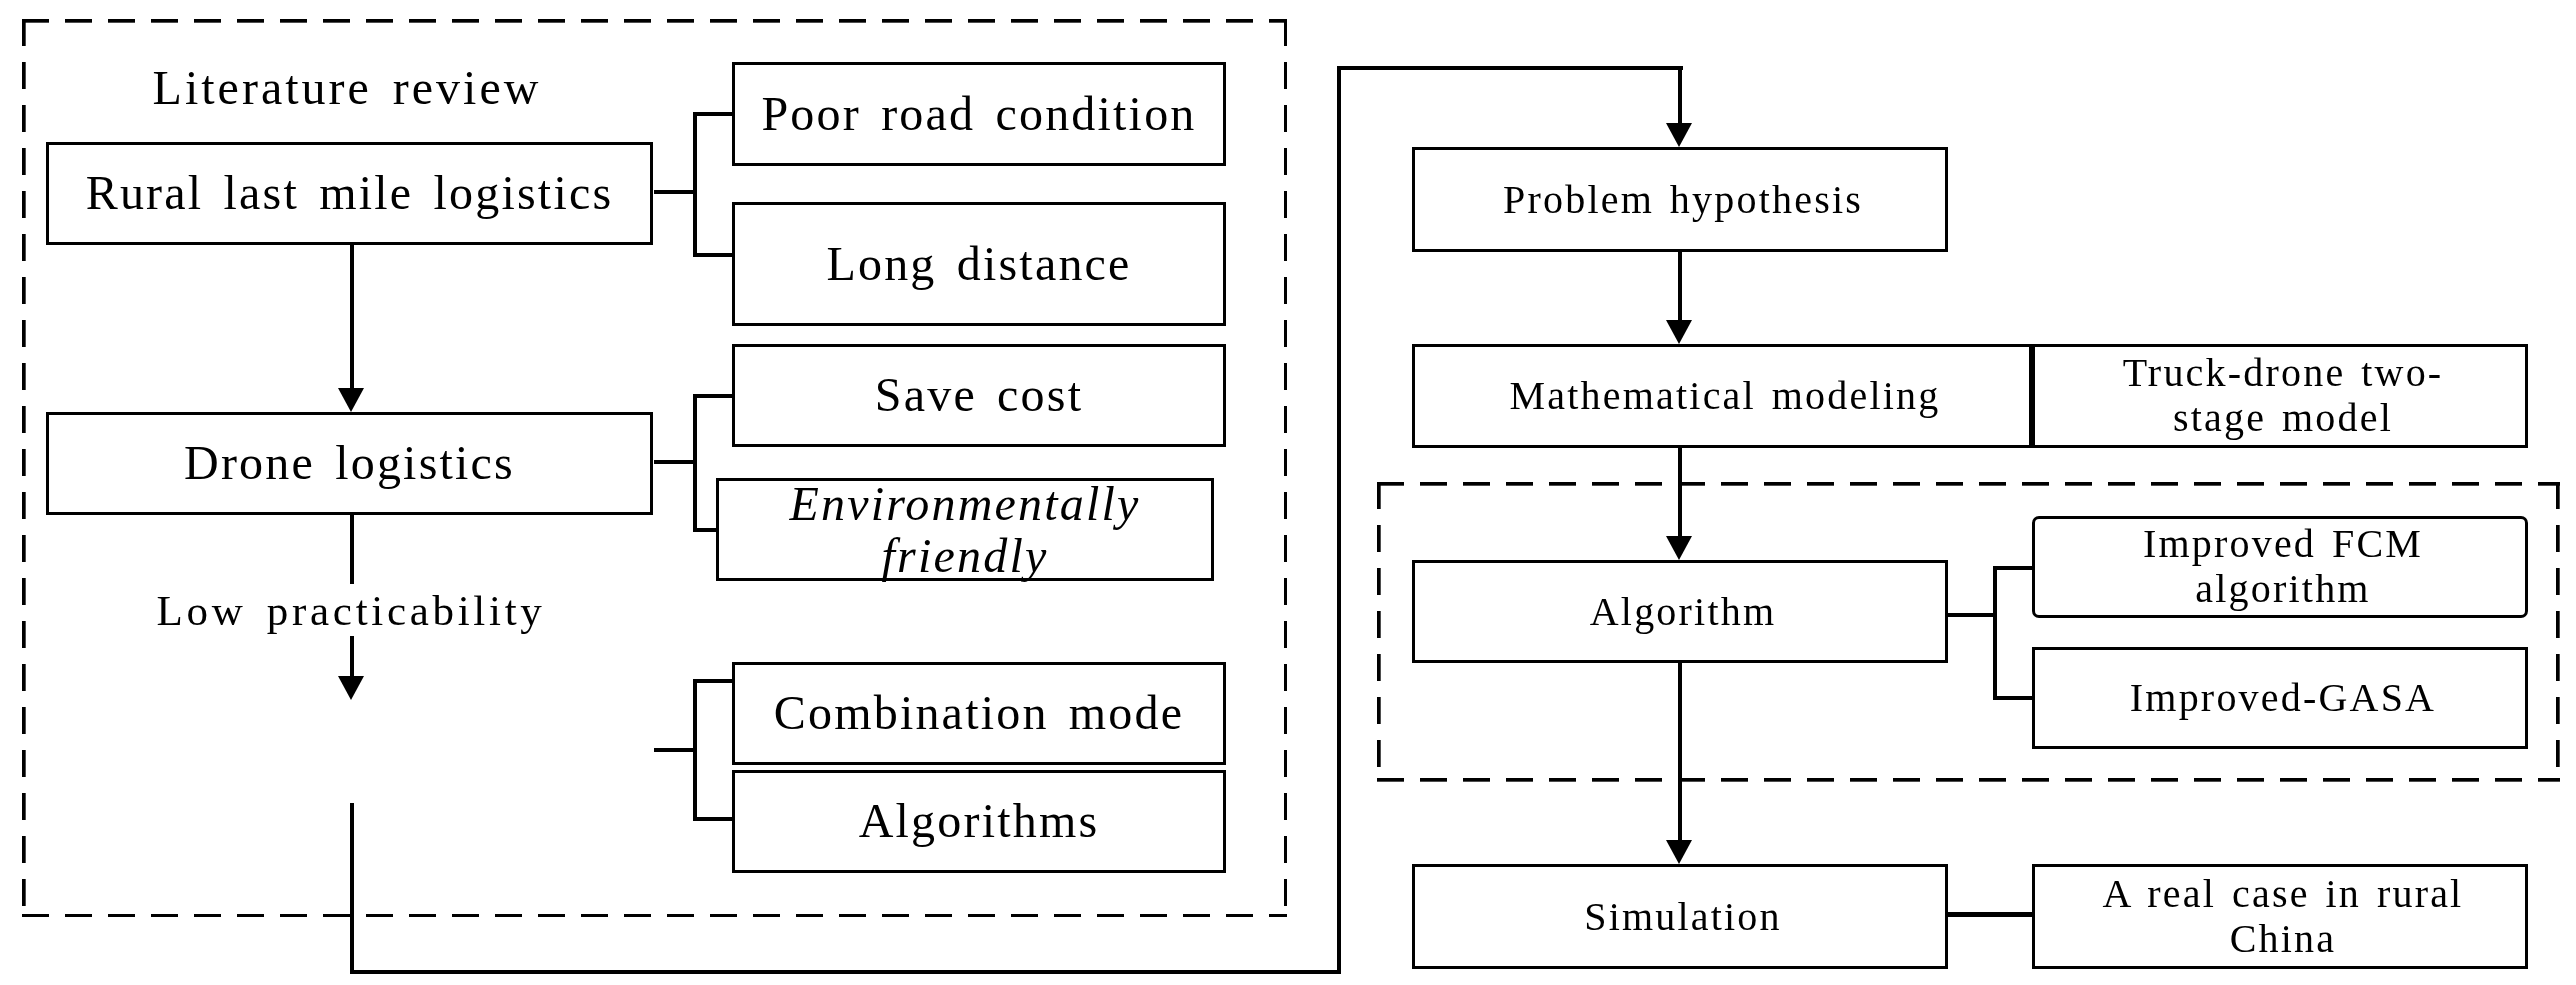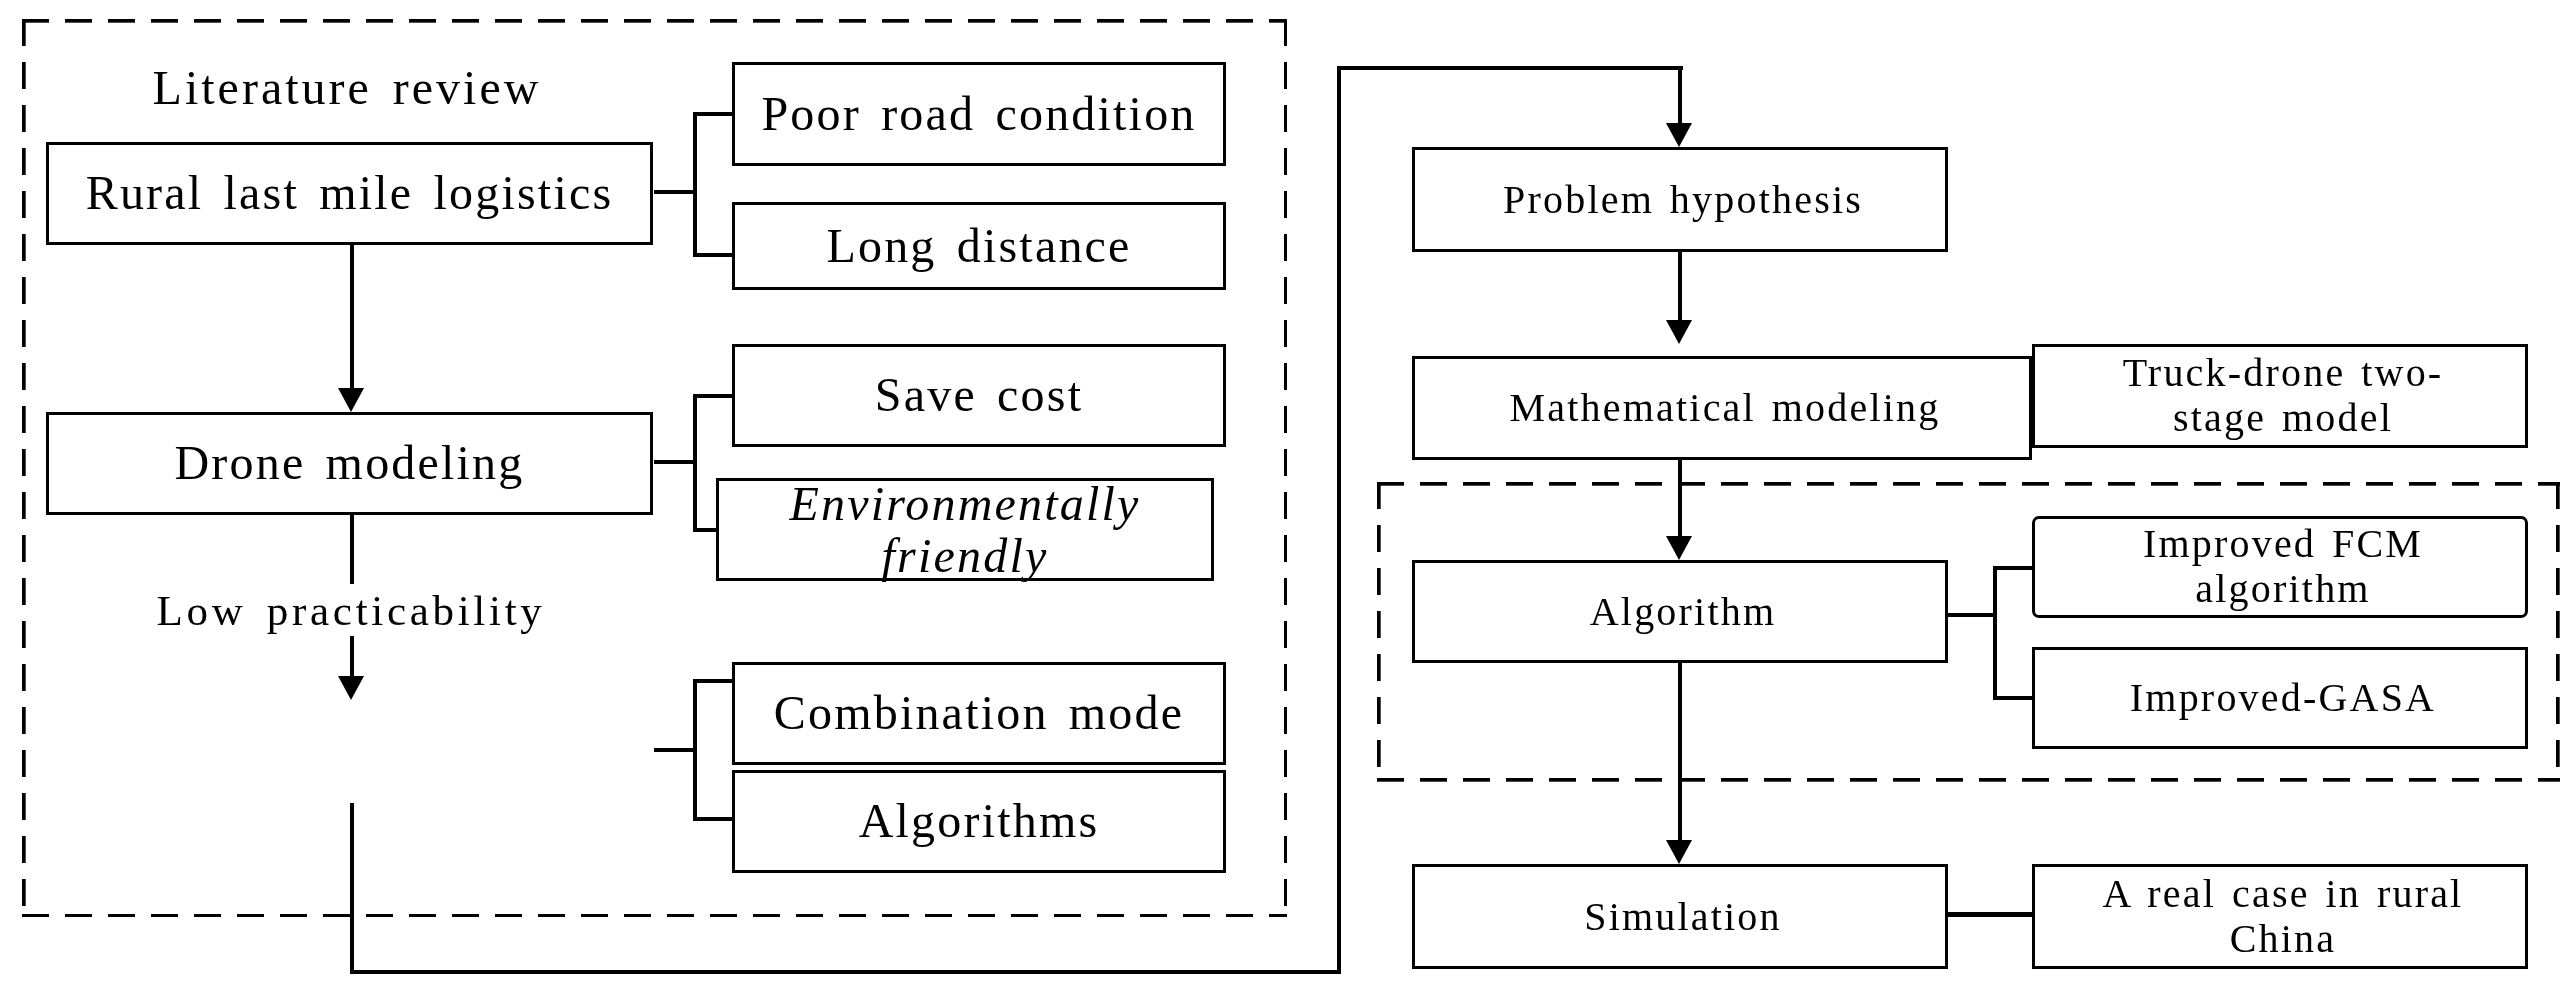--- a/index.html
+++ b/index.html
@@ -92,26 +92,26 @@
   <div class="hline" style="left:1948px;top:912px;width:84px;height:4.5px;"></div>
 
   <div class="box fsL" style="left:46px;top:142px;width:607px;height:103px;">
     <span>Rural last mile logistics</span>
     </div>
 
   <div class="box fsL" style="left:732px;top:62px;width:494px;height:104px;">
     <span>Poor road condition</span>
     </div>
 
-  <div class="box fsL" style="left:732px;top:202px;width:494px;height:88px;">
+  <div class="box fsL" style="left:732px;top:202px;width:494px;height:124px;">
     <span>Long distance</span>
     </div>
 
   <div class="box fsL" style="left:46px;top:412px;width:607px;height:103px;">
-    <span>Drone modeling</span>
+    <span>Drone logistics</span>
     </div>
 
   <div class="box fsL" style="left:732px;top:344px;width:494px;height:103px;">
     <span>Save cost</span>
     </div>
 
   <div class="box fsL two" style="left:716px;top:478px;width:498px;height:103px;font-style:italic;">
     <span>
       <span class="ln">Environmentally</span>
       <span class="ln">friendly</span>
@@ -124,21 +124,21 @@
     </div>
 
   <div class="box fsL" style="left:732px;top:770px;width:494px;height:103px;">
     <span>Algorithms</span>
     </div>
 
   <div class="box fsR" style="left:1412px;top:147px;width:536px;height:105px;">
     <span>Problem hypothesis</span>
     </div>
 
-  <div class="box fsR" style="left:1412px;top:356px;width:620px;height:104px;">
+  <div class="box fsR" style="left:1412px;top:344px;width:620px;height:104px;">
     <span>Mathematical modeling</span>
     </div>
 
   <div class="box fsR two" style="left:2032px;top:344px;width:496px;height:104px;">
     <span>
       <span class="ln">Truck-drone two-</span>
       <span class="ln">stage model</span>
     </span>
     </div>
 

